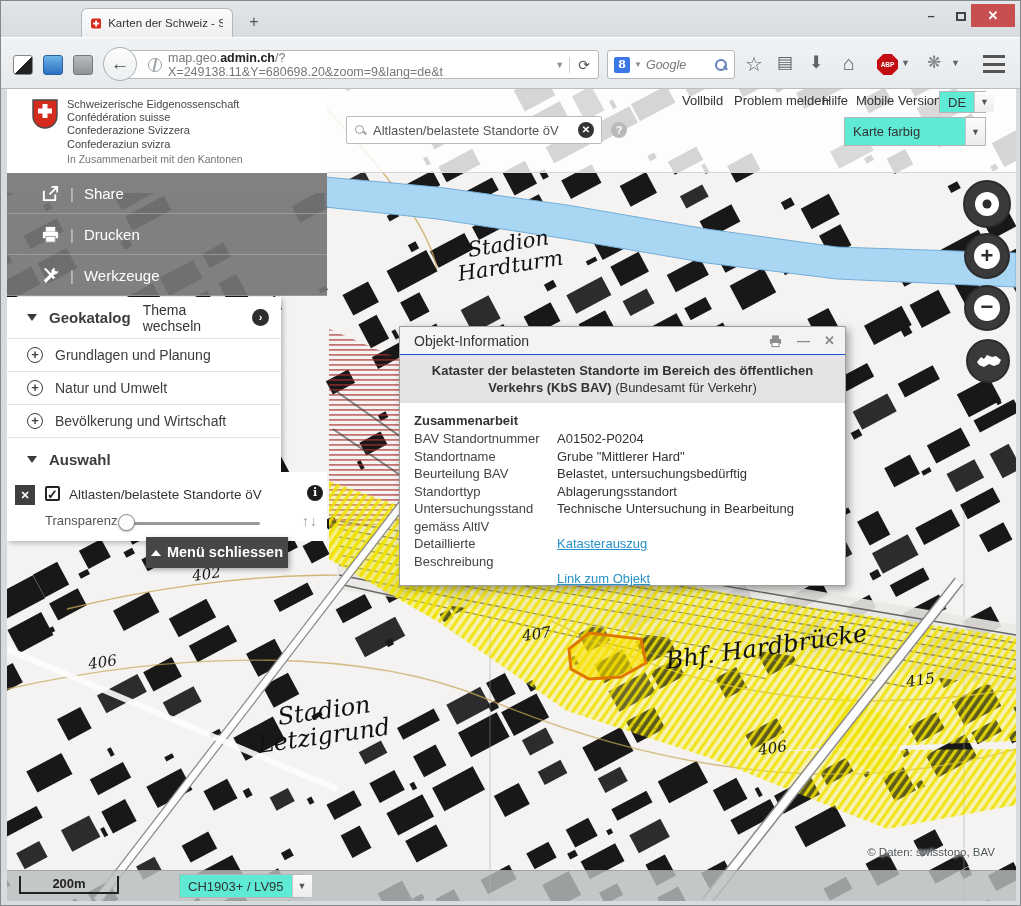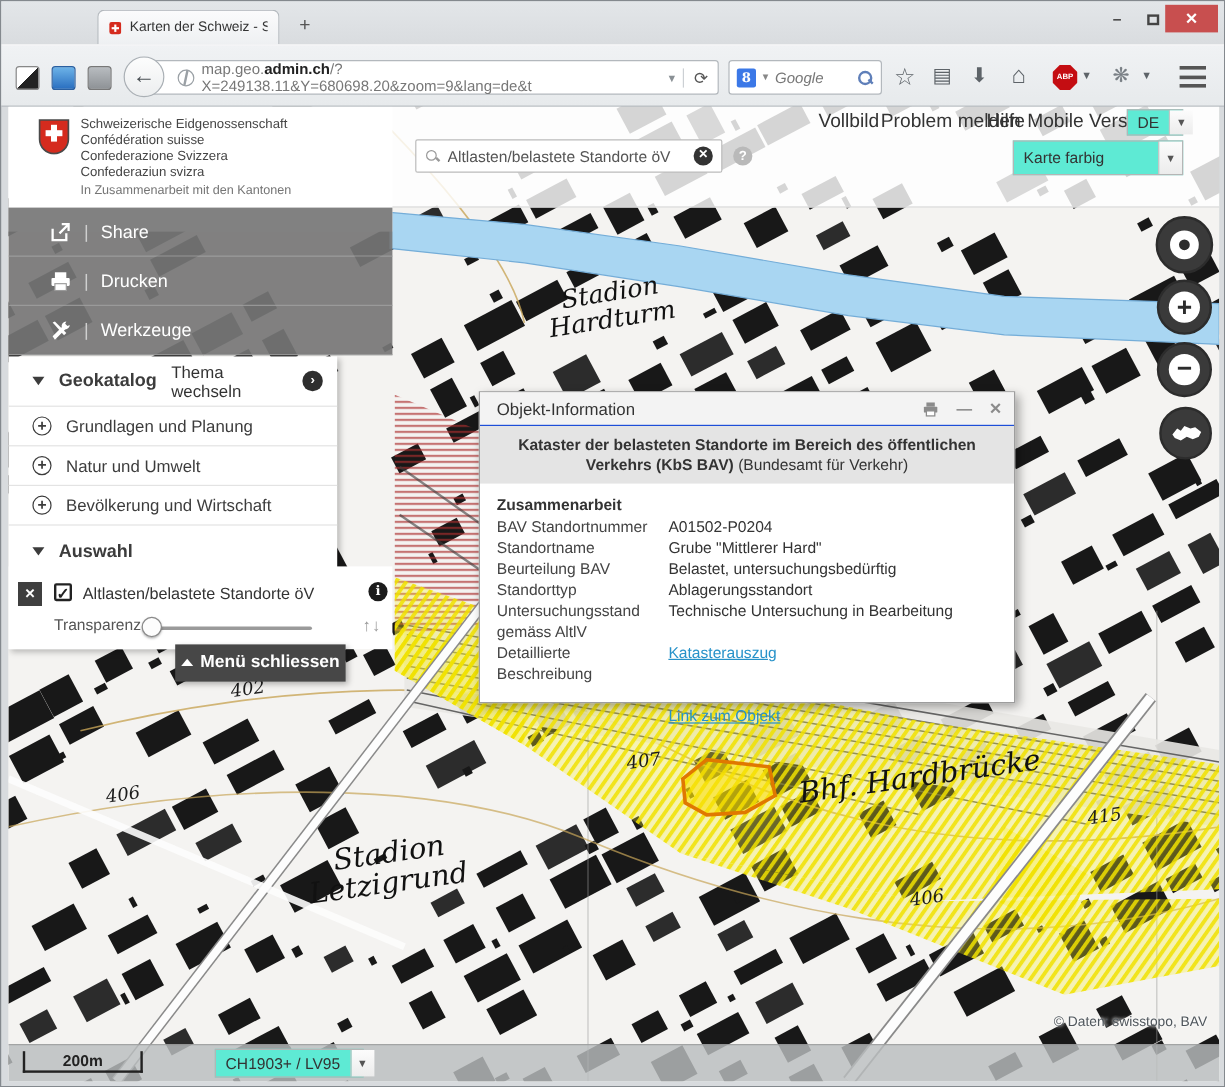--- a/index.html
+++ b/index.html
@@ -58,21 +58,21 @@
   .map-label{font-family:"DejaVu Serif",serif;font-style:italic;fill:#111;}
   .elev{font-family:"DejaVu Serif",serif;font-style:italic;font-size:15px;fill:#1c1c1c;}
 
   
   .appheader{position:absolute;left:0;top:0;width:1009px;height:84px;background:rgba(255,255,255,0.82);
     border-bottom:1px solid #d7d7d7;}
   .logoblock{position:absolute;left:0;top:0;width:320px;height:104px;background:#fff;}
   .logo-shield{position:absolute;left:24px;top:10px;}
   .logo-lines{position:absolute;left:60px;top:9px;font-size:11px;color:#454545;line-height:13.2px;}
   .coop{position:absolute;left:60px;top:64px;font-size:10.5px;color:#757575;}
-  .hlinks{position:absolute;top:4px;font-size:16px;color:#333;}
+  .hlinks{position:absolute;top:4px;font-size:13px;color:#333;}
   .hsearch{position:absolute;left:339px;top:27px;width:256px;height:28px;background:#fff;border:1px solid #bbb;
     border-radius:2px;display:flex;align-items:center;padding:0 7px;gap:6px;}
   .hsearch .smag{width:13px;height:13px;position:relative;flex:none;}
   .hsearch .smag:before{content:"";position:absolute;left:1px;top:1px;width:7px;height:7px;border:1.5px solid #999;border-radius:50%;}
   .hsearch .smag:after{content:"";position:absolute;left:8.5px;top:8.5px;width:4px;height:1.5px;background:#999;transform:rotate(45deg);}
   .hsearch-text{flex:1;font-size:13px;color:#555;white-space:nowrap;overflow:hidden;}
   .clearbtn{flex:none;width:16px;height:16px;border-radius:50%;background:#333;color:#fff;font-size:10px;
     text-align:center;line-height:16px;font-weight:bold;}
   .helpbtn{position:absolute;left:604px;top:33px;width:16px;height:16px;border-radius:50%;background:#b9b9b9;
     color:#fff;font-size:11px;font-weight:bold;text-align:center;line-height:16px;}
@@ -134,21 +134,21 @@
     text-align:center;color:#2c2c2c;font-weight:bold;}
   .locate-dot{position:absolute;left:50%;top:50%;transform:translate(-50%,-50%);width:9px;height:9px;border-radius:50%;background:#2c2c2c;}
 
   
   .bottombar{position:absolute;left:0;top:781px;width:1009px;height:31px;background:rgba(186,189,190,0.82);
     border-top:1px solid rgba(140,140,140,.6);}
   .scalebox{position:absolute;left:12px;top:5px;width:100px;height:18px;border-left:2px solid #222;
     border-right:2px solid #222;border-bottom:2px solid #222;text-align:center;font-size:13px;font-weight:bold;color:#222;}
   .projsel{left:172px;top:3px;width:124px;height:24px;}
   .footlinks{position:absolute;right:10px;top:8px;font-size:12.5px;color:#333;display:flex;gap:26px;}
-  .attribution{position:absolute;left:0;top:757px;width:1009px;text-align:right;padding-right:10px;
+  .attribution{position:absolute;left:0;top:757px;width:1009px;text-align:right;padding-right:21px;
     font-size:11.5px;color:#4f565c;text-shadow:0 0 3px #fff,0 0 3px #fff;}
 </style>
 </head>
 <body>
 
 <div class="window">
 
   <div class="titlebar">
     <div class="tab">
       <svg width="15" height="15" viewBox="0 0 15 15">
@@ -1770,21 +1770,21 @@
             <span class="val">Ablagerungsstandort</span>
         </div>
         <div class="inforow">
           <span class="lab">Untersuchungsstand gemäss AltlV</span>
             <span class="val">Technische Untersuchung in Bearbeitung</span>
         </div>
         <div class="inforow">
           <span class="lab">Detaillierte Beschreibung</span>
           <a class="plink">Katasterauszug</a>
         </div>
-        <div class="inforow" style="margin-top:18px;">
+        <div class="inforow" style="">
           <span class="lab"></span>
           <a class="plink">Link zum Objekt</a>
         </div>
       </div>
     </div>
 
     <div class="ctrl" style="left:956px;top:91px;width:48px;height:48px;">
       <span class="inner" style="width:24px;height:24px;">
           <span class="locate-dot"></span>
         </span>

